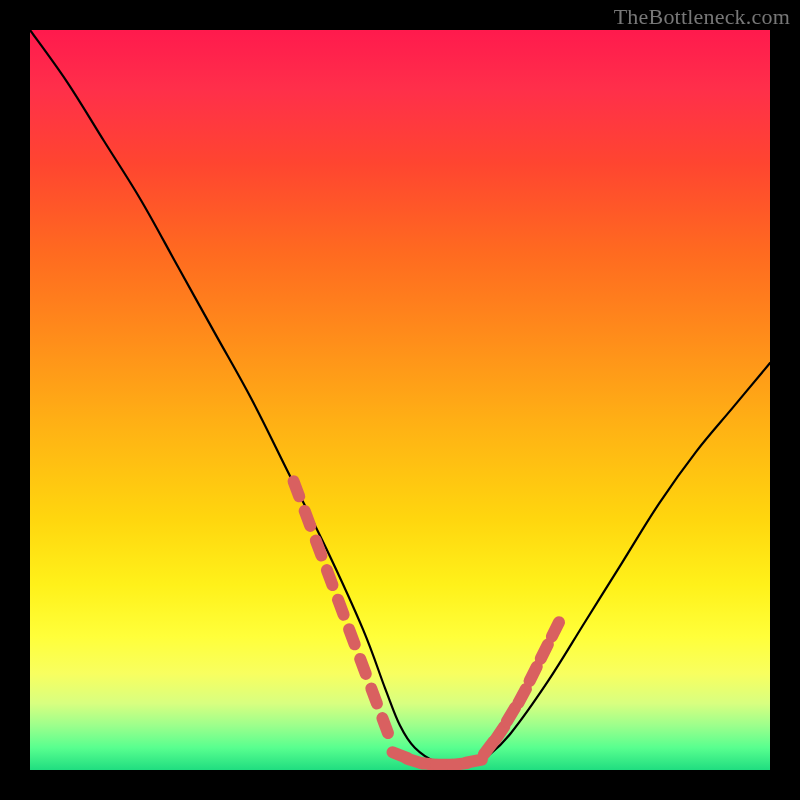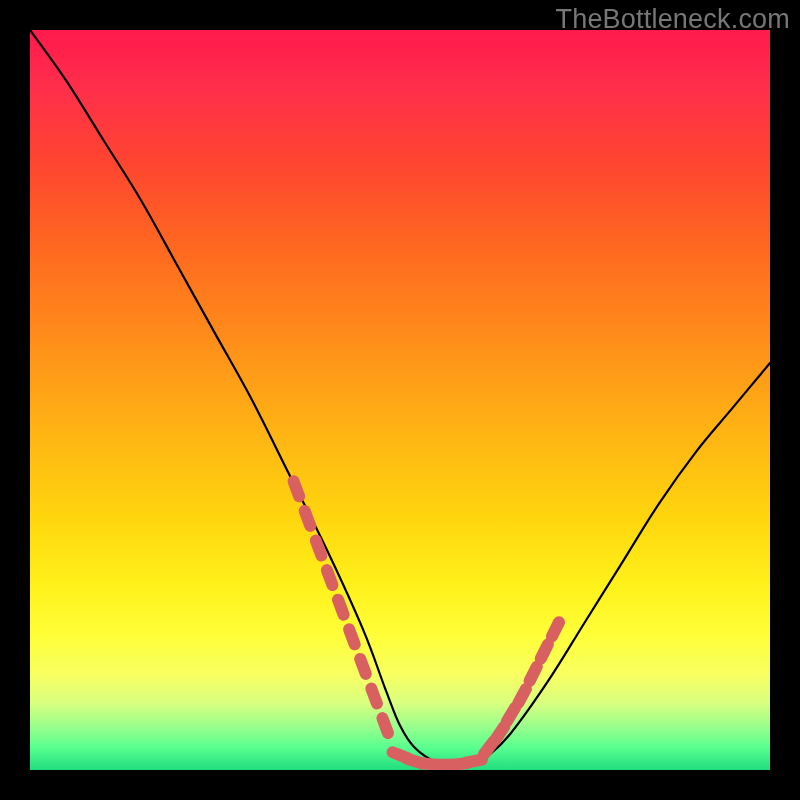--- a/index.html
+++ b/index.html
@@ -47,24 +47,25 @@
     left: 0;
     top: 0;
     width: 740px;
     height: 740px;
   }
   .watermark {
     position: absolute;
     top: 4px;
     right: 10px;
     color: #777777;
-    font-size: 27px;
+    font-size: 22px;
     font-weight: 500;
     letter-spacing: 0.2px;
     user-select: none;
+    font-family: Liberation Serif, serif;
   }
 </style>
 </head>
 <body>
 
 <div class="stage">
   <div class="watermark">TheBottleneck.com</div>
 
   <div class="plot">
     <svg class="curve-svg" viewBox="0 0 740 740" preserveAspectRatio="none">

